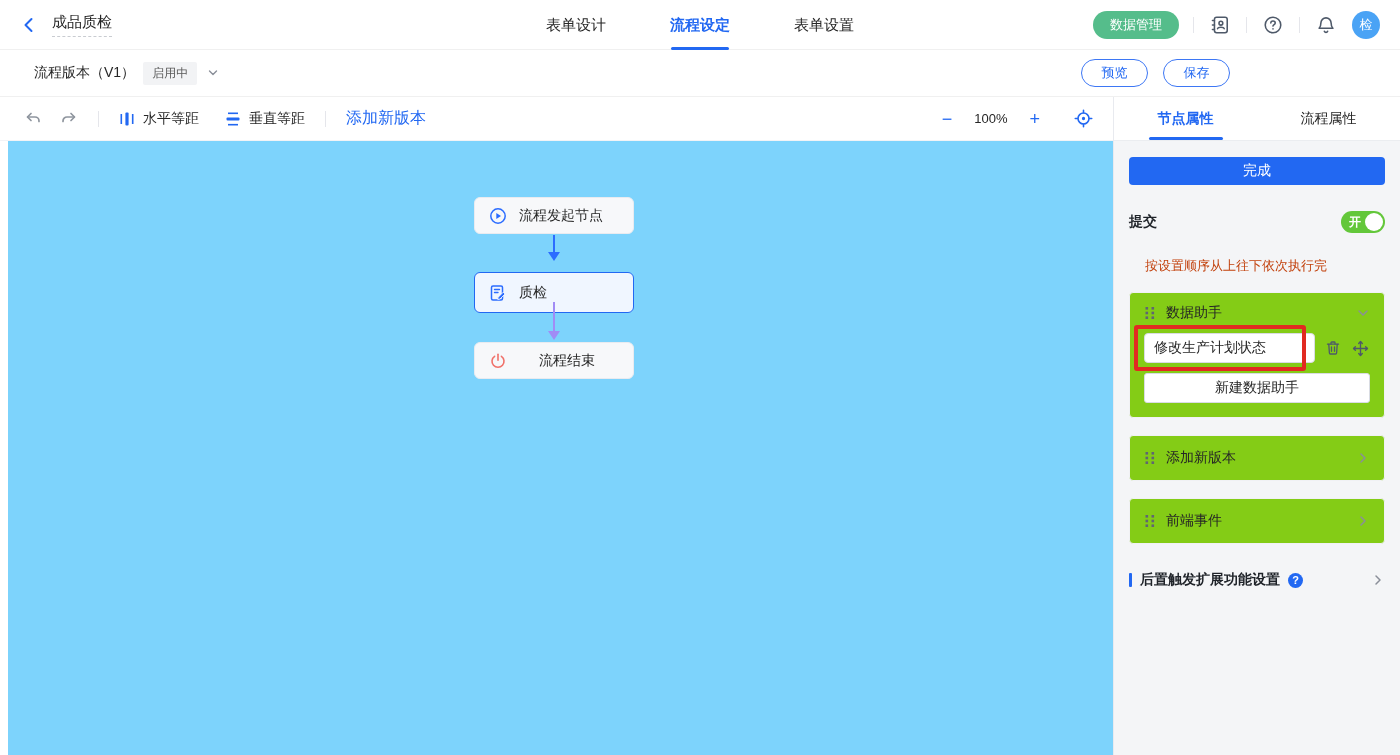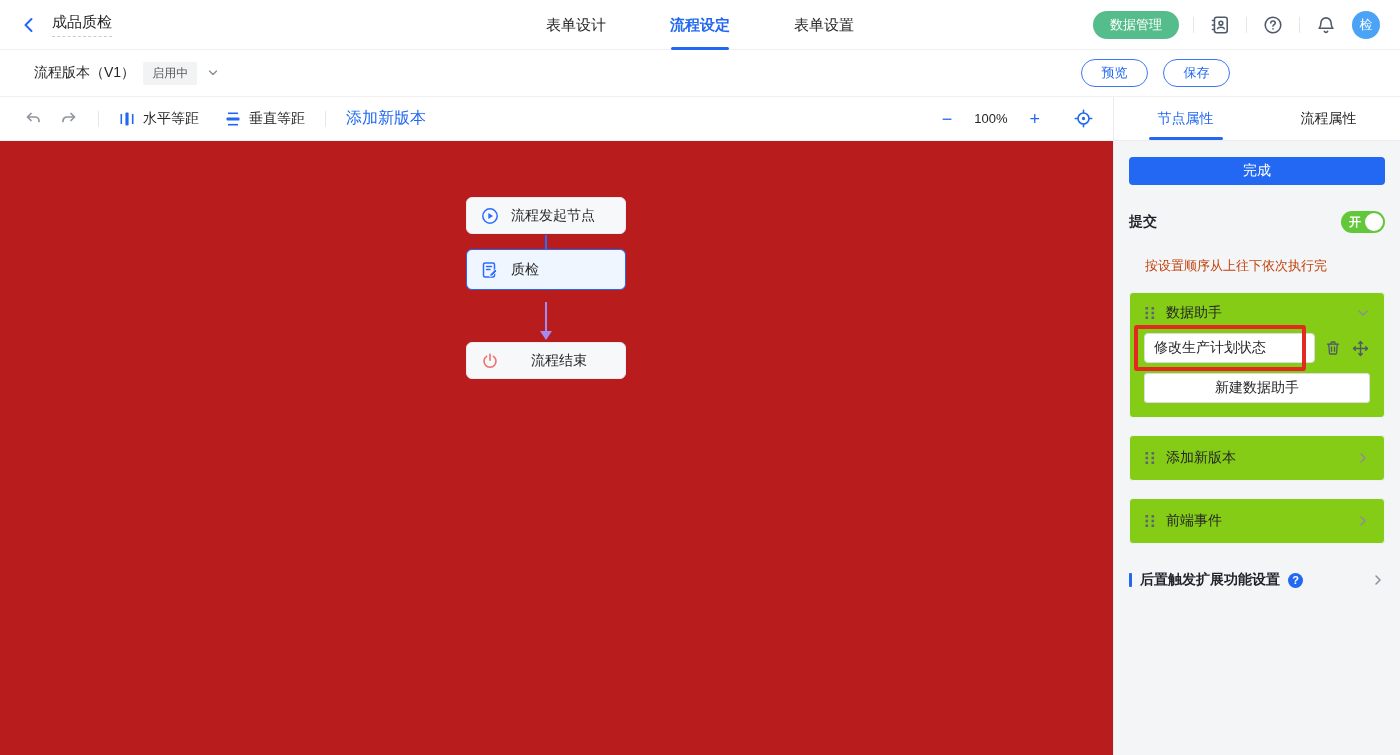--- a/index.html
+++ b/index.html
@@ -45,35 +45,35 @@
              border-bottom:1px solid #f2f3f6; background:#fff; }
   .tool-ic { display:flex; align-items:center; cursor:pointer; }
   .tool-group { display:flex; align-items:center; gap:8px; cursor:pointer; }
   .tool-label { font-size:14px; color:#262626; }
   .tool-sep { width:1px; height:16px; background:#e5e6eb; margin:0 20px; }
   .link-blue { color:var(--primary,#2268f2); font-size:16px; cursor:pointer; }
   .zoom-cluster { margin-left:auto; display:flex; align-items:center; gap:22px; }
   .zoom-sign { color:var(--primary,#2268f2); font-size:18px; cursor:pointer; line-height:1; }
   .zoom-val { font-size:13px; color:#262626; }
 
-  .canvas { position:relative; flex:1; background:#b91c1c; }
+  .canvas { position:relative; flex:1; background:#7dd3fc;margin-left:8px; }
   .flow-node { position:absolute; left:466px; width:160px; height:37px; background:#f7f8fa;
                border:1px solid #e9ebf0; border-radius:6px; display:flex; align-items:center;
                padding-left:14px; gap:12px; cursor:pointer; }
   .flow-node .nlabel { font-size:14px; color:#262626; }
   .flow-node.selected { background:#f0f6ff; border:1.5px solid var(--primary,#2268f2); height:41px; }
   .edge-line { position:absolute; width:2px; }
   .edge-head { position:absolute; width:0; height:0; border-left:6px solid transparent; border-right:6px solid transparent; }
 
   
   .panel { width:287px; border-left:1px solid #e8eaef; display:flex; flex-direction:column; background:#f4f5f7; }
   .panel-tabs { height:44px; background:#fff; border-bottom:1px solid #ebedf0; display:flex; }
   .ptab { position:relative; flex:1; display:flex; align-items:center; justify-content:center;
           font-size:14px; color:#262626; cursor:pointer; }
-  .ptab.active { color:var(--primary,#2268f2); font-weight:400; }
+  .ptab.active { color:var(--primary,#2268f2); font-weight:700; }
   .ptab.active::after { content:""; position:absolute; bottom:0; left:50%; transform:translateX(-50%);
                         width:74px; height:3px; border-radius:2px; background:var(--primary,#2268f2); }
   .panel-body { flex:1; padding:16px 15px; overflow:hidden; }
   .btn-done { width:100%; height:28px; background:var(--primary,#2268f2); color:#fff; border:none;
               border-radius:4px; font-size:14px; cursor:pointer; }
   .submit-row { margin-top:26px; display:flex; align-items:center; justify-content:space-between;font-family:Liberation Serif, serif; }
   .submit-label { font-size:14px; font-weight:600; color:#1f2329; }
   .toggle { position:relative; width:44px; height:22px; border-radius:11px; background:var(--toggle-green,#63c73a); cursor:pointer; }
   .toggle .t-on { position:absolute; left:8px; top:3px; color:#fff; font-size:12px; font-weight:600; }
   .toggle .knob { position:absolute; right:2px; top:2px; width:18px; height:18px; border-radius:50%; background:#fff; }
@@ -218,21 +218,21 @@
         <svg width="18" height="18" viewBox="0 0 18 18">
           <circle cx="9" cy="9" r="7.2" fill="none" stroke="#2b6cff" stroke-width="1.5"></circle>
           <path d="M7.3 6 L12 9 L7.3 12 Z" fill="#2b6cff"></path>
         </svg>
         <span class="nlabel">流程发起节点</span>
       </div>
 
       <div class="edge-line" style="top:94px; left:545px; height:18px; background:var(--arrow-blue,#2b6cff);"></div>
       <div class="edge-head" style="top:111px; left:540px; border-top:9px solid var(--arrow-blue,#2b6cff);"></div>
 
-      <div class="flow-node selected" style="top:108px;">
+      <div class="flow-node selected" style="top:131px;">
         <svg width="18" height="18" viewBox="0 0 18 18">
           <rect x="2.5" y="2" width="11" height="14" rx="1.5" fill="none" stroke="#2b6cff" stroke-width="1.5"></rect>
           <path d="M5.5 5.5 H10.5 M5.5 8.5 H9" stroke="#2b6cff" stroke-width="1.4" stroke-linecap="round"></path>
           <path d="M9.2 13.2 L14.2 8.2 L16 10 L11 15 L8.8 15.6 Z" fill="#2b6cff" stroke="#fff" stroke-width="0.8"></path>
         </svg>
         <span class="nlabel">质检</span>
       </div>
 
       <div class="edge-line" style="top:161px; left:545px; height:30px; background:var(--arrow-purple,#a18cf5);"></div>
       <div class="edge-head" style="top:190px; left:540px; border-top:9px solid var(--arrow-purple,#a18cf5);"></div>

